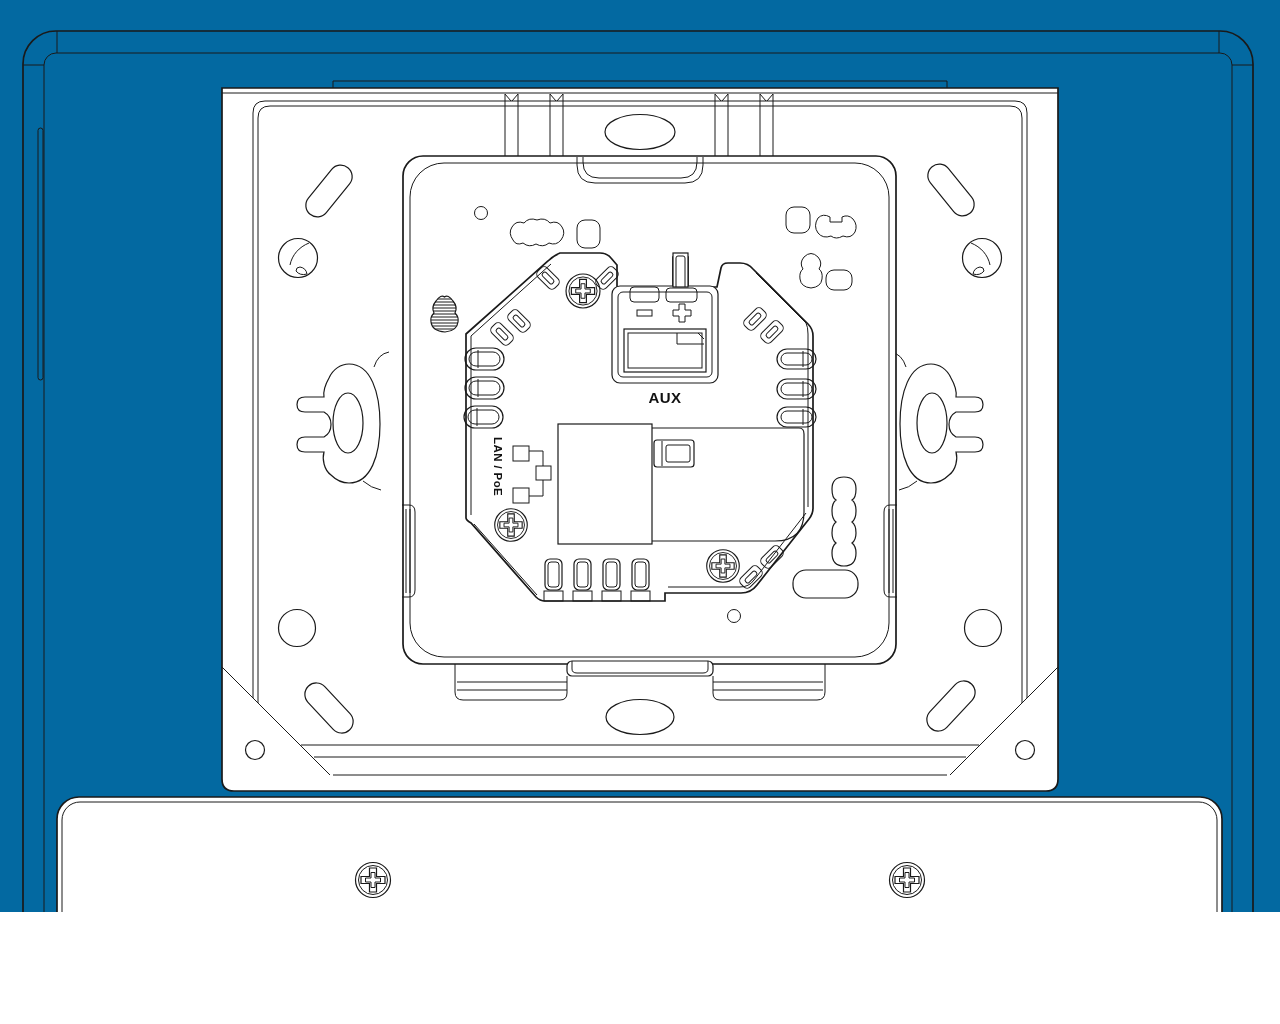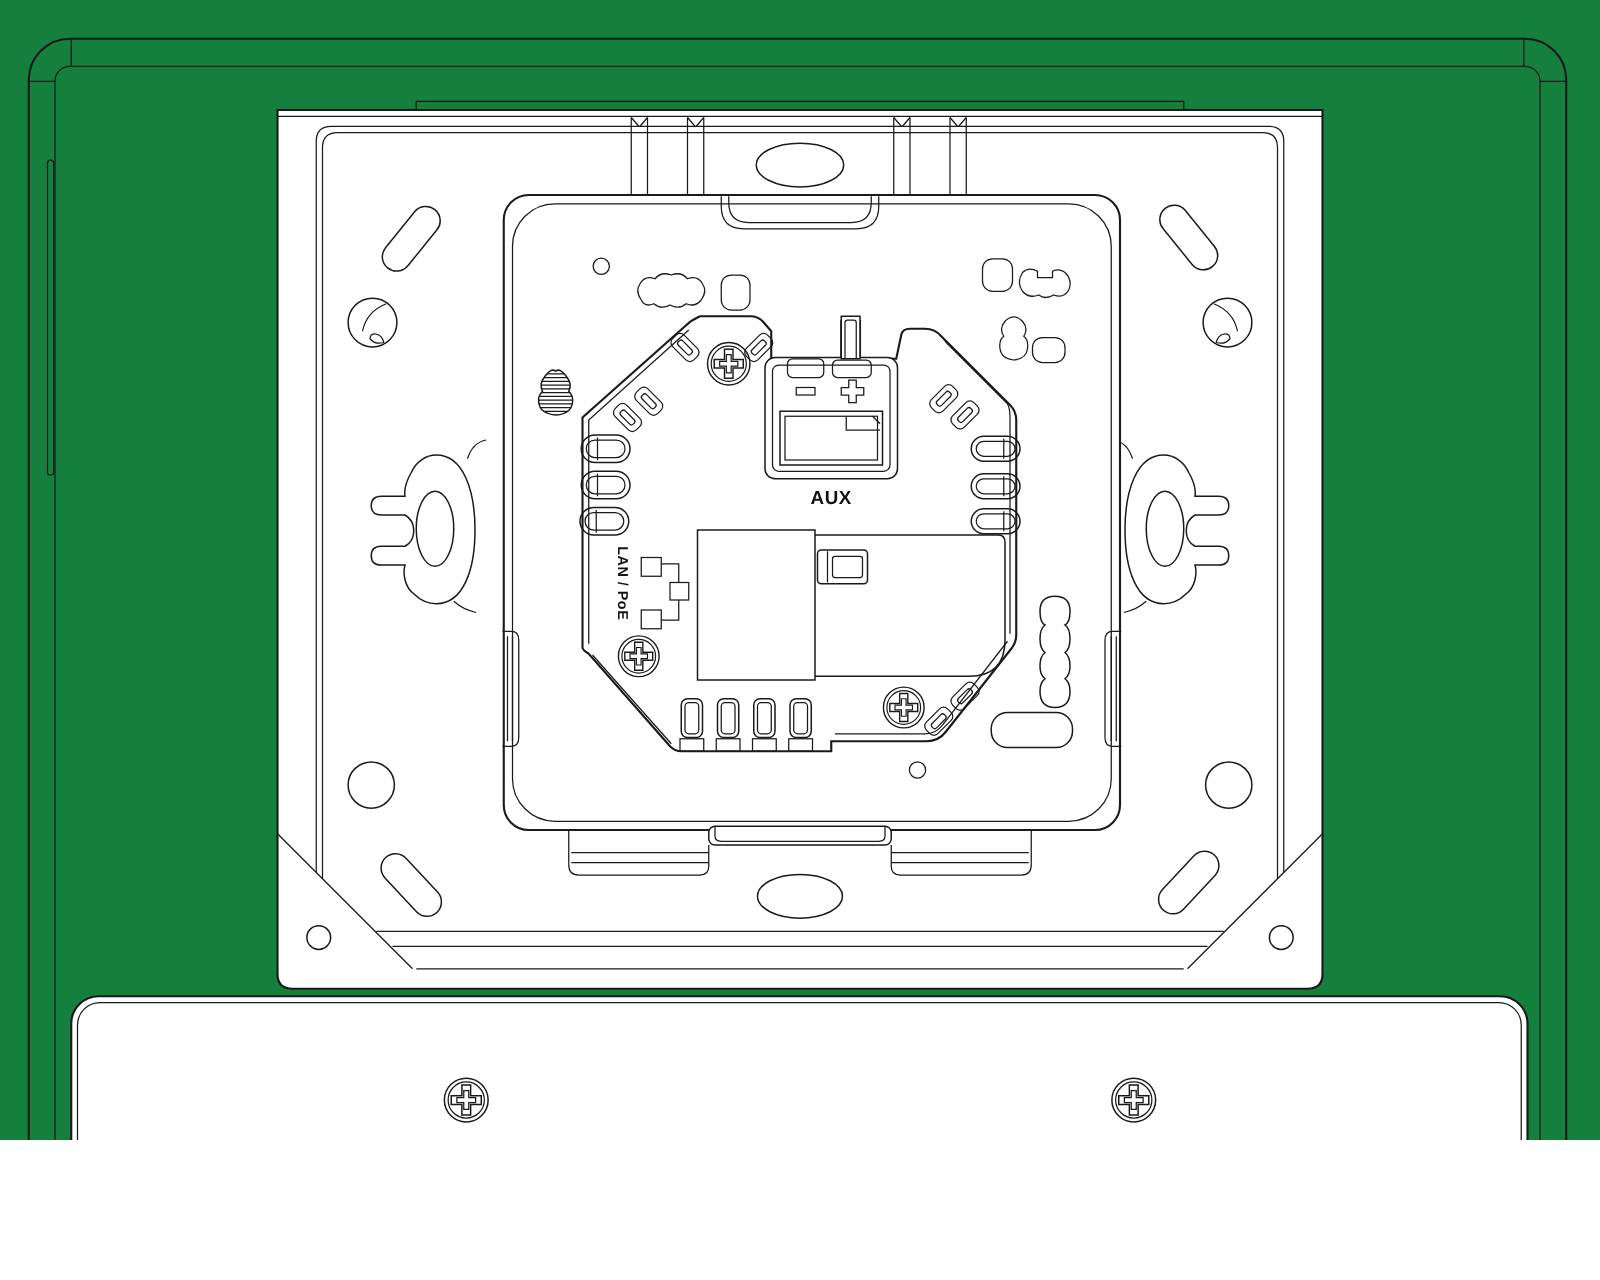--- a/index.html
+++ b/index.html
@@ -1,16 +1,16 @@
 <!DOCTYPE html>
 <html><head>
 <meta charset="utf-8">
 <style>
   html,body{margin:0;padding:0;background:#ffffff;}
-  .stage{position:relative;width:1280px;height:912px;background:#15803d;overflow:hidden;
+  .stage{position:relative;width:1280px;height:912px;background:#0369a1;overflow:hidden;
          font-family:"Liberation Sans", sans-serif;}
   svg{display:block;}
   .ln{fill:none;stroke:#1a1a1a;stroke-width:1.2;}
   .hv{fill:none;stroke:#1a1a1a;stroke-width:1.7;}
   .lt{fill:none;stroke:#1a1a1a;stroke-width:1;}
   .wh{fill:#ffffff;stroke:#1a1a1a;stroke-width:1.2;}
   .whv{fill:#ffffff;stroke:#1a1a1a;stroke-width:1.7;}
   text{fill:#111;font-family:"Liberation Sans","DejaVu Sans",sans-serif;font-weight:bold;}
   .cadtxt{font-size:15px;letter-spacing:.5px;}
   .cadtxt2{font-size:11.5px;letter-spacing:.4px;}

